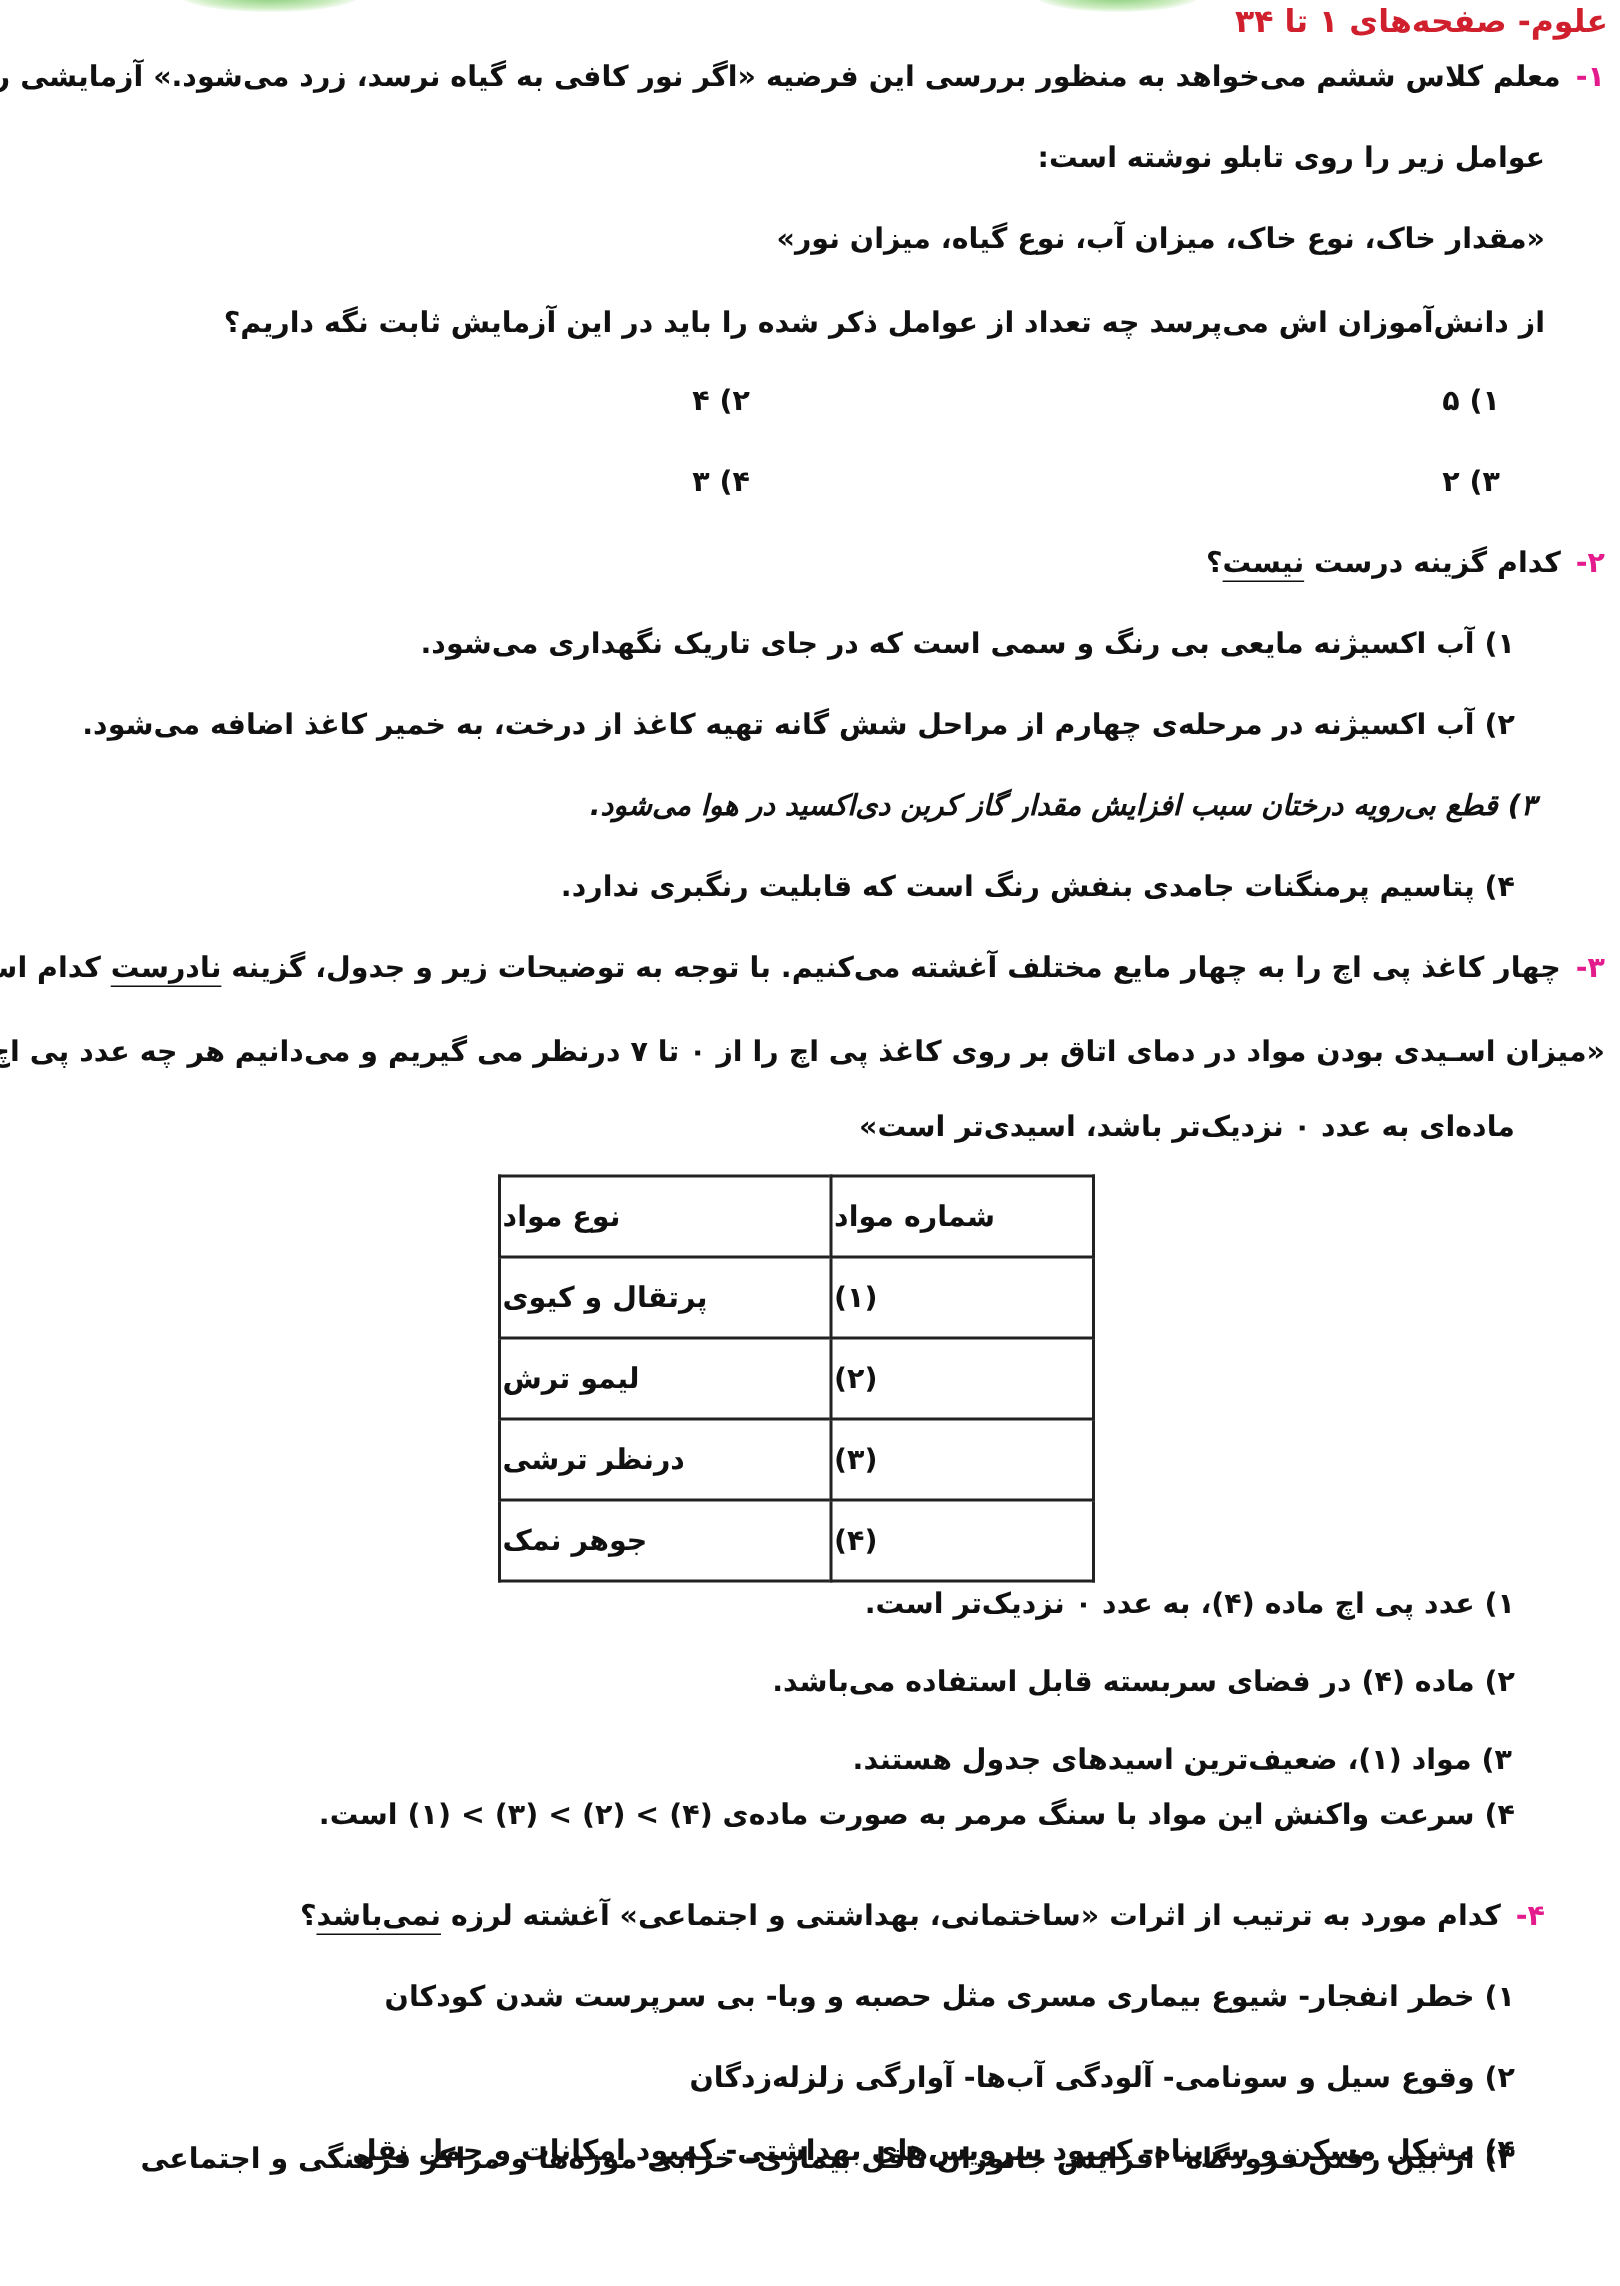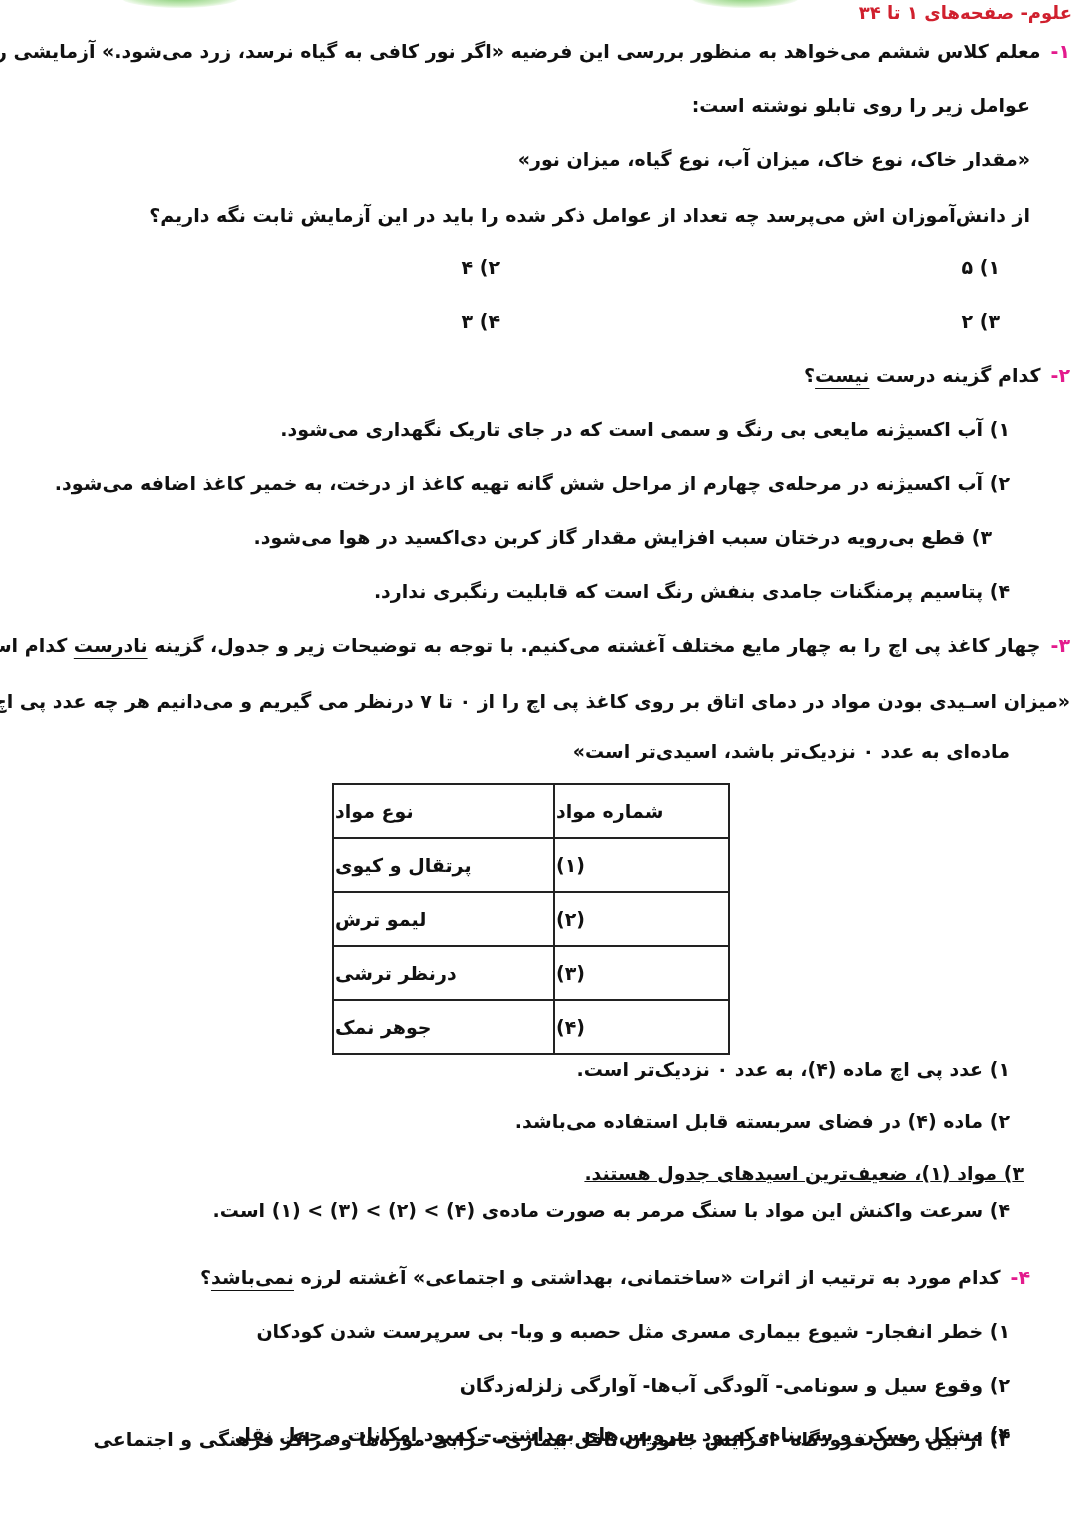--- a/index.html
+++ b/index.html
@@ -3,21 +3,21 @@
 <meta charset="utf-8">
 <style>
   html, body { margin: 0; padding: 0; background: #ffffff; }
   body {
     width: 1080px; height: 1524px; position: relative; overflow: hidden;
     font-family: "DejaVu Sans", sans-serif; color: #111;
     direction: rtl;
   }
   .deco { position: absolute; top: -14px; height: 22px; border-radius: 50%;
     background: radial-gradient(ellipse at center, #7cc76a 0%, #cfeec4 55%, rgba(255,255,255,0) 75%); }
-  .header { position: absolute; top: 2px; right: 8px; font-size: 18px; font-weight: bold; color: #d0202e; }
+  .header { position: absolute; top: 2px; right: 8px; font-size: 21px; font-weight: bold; color: #d0202e; }
   .line { position: absolute; right: 0; white-space: nowrap; font-weight: bold; font-size: 19px; }
   .qnum { color: #e31b8d; font-weight: bold; margin-left: 10px; }
   .u { text-decoration: underline; text-underline-offset: 6px; }
   .opt { position: absolute; font-weight: bold; font-size: 19px; white-space: nowrap; }
   table.t { position: absolute; left: 332px; top: 783px; width: 398px; border-collapse: collapse; direction: rtl; }
   table.t td, table.t th { border: 2px solid #222; height: 50px; text-align: left; font-size: 19px; font-weight: bold; }
   table.t th { font-weight: bold; }
 </style>
 </head>
 <body>
@@ -36,21 +36,21 @@
 <div class="opt" style="top:256px;right:80px;">۱) ۵</div>
 <div class="opt" style="top:256px;right:580px;">۲) ۴</div>
 <div class="opt" style="top:310px;right:80px;">۳) ۲</div>
 <div class="opt" style="top:310px;right:580px;">۴) ۳</div>
 
 <div class="line" style="top:364px;right:10px;">
   <span class="qnum">۲-</span><span>کدام گزینه درست </span><span class="u">نیست</span><span>؟</span>
 </div>
 <div class="opt" style="top:418px;right:70px;">۱) آب اکسیژنه مایعی بی رنگ و سمی است که در جای تاریک نگهداری می‌شود.</div>
 <div class="opt" style="top:472px;right:70px;">۲) آب اکسیژنه در مرحله‌ی چهارم از مراحل شش گانه تهیه کاغذ از درخت، به خمیر کاغذ اضافه می‌شود.</div>
-<div class="opt" style="top:526px;right:88px;">۳) قطع بی‌رویه درختان سبب افزایش مقدار گاز کربن دی‌اکسید در هوا می‌شود.</div>
+<div class="opt" style="top:526px;right:56px;font-style:italic;">۳) قطع بی‌رویه درختان سبب افزایش مقدار گاز کربن دی‌اکسید در هوا می‌شود.</div>
 <div class="opt" style="top:580px;right:70px;">۴) پتاسیم پرمنگنات جامدی بنفش رنگ است که قابلیت رنگبری ندارد.</div>
 
 <div class="line" style="top:634px;right:10px;">
   <span class="qnum">۳-</span><span>چهار کاغذ پی اچ را به چهار مایع مختلف آغشته می‌کنیم. با توجه به توضیحات زیر و جدول، گزینه </span><span class="u">نادرست</span><span> کدام است؟</span>
 </div>
 <div class="line" style="top:690px;right:10px;">«میزان اسـیدی بودن مواد در دمای اتاق بر روی کاغذ پی اچ را از ۰ تا ۷ درنظر می گیریم و می‌دانیم هر چه عدد پی اچ</div>
 <div class="line" style="top:740px;right:70px;">ماده‌ای به عدد ۰ نزدیک‌تر باشد، اسیدی‌تر است»</div>
 
 <table class="t">
   <tbody>
@@ -72,21 +72,21 @@
   </tr>
   <tr>
     <td>(۴)</td>
     <td>جوهر نمک</td>
   </tr>
 </tbody>
   </table>
 
 <div class="opt" style="top:1058px;right:70px;">۱) عدد پی اچ ماده (۴)، به عدد ۰ نزدیک‌تر است.</div>
 <div class="opt" style="top:1110px;right:70px;">۲) ماده (۴) در فضای سربسته قابل استفاده می‌باشد.</div>
-<div class="opt" style="top:1162px;right:56px;text-decoration:underline;">۳) مواد (۱)، ضعیف‌ترین اسیدهای جدول هستند.</div>
+<div class="opt" style="top:1162px;right:72px;">۳) مواد (۱)، ضعیف‌ترین اسیدهای جدول هستند.</div>
 <div class="opt" style="top:1199px;right:70px;">۴) سرعت واکنش این مواد با سنگ مرمر به صورت ماده‌ی (۴) &gt; (۲) &gt; (۳) &gt; (۱) است.</div>
 
 <div class="line" style="top:1266px;right:50px;">
   <span class="qnum">۴-</span><span>کدام مورد به ترتیب از اثرات «ساختمانی، بهداشتی و اجتماعی» آغشته لرزه </span><span class="u">نمی‌باشد</span><span>؟</span>
 </div>
 <div class="opt" style="top:1320px;right:70px;">۱) خطر انفجار- شیوع بیماری مسری مثل حصبه و وبا- بی سرپرست شدن کودکان</div>
 <div class="opt" style="top:1374px;right:70px;">۲) وقوع سیل و سونامی- آلودگی آب‌ها- آوارگی زلزله‌زدگان</div>
 <div class="opt" style="top:1428px;right:70px;">۳) از بین رفتن فرودگاه- افزایش جانوران ناقل بیماری- خرابی موزه‌ها و مراکز فرهنگی و اجتماعی</div>
 <div class="opt" style="top:1423px;right:70px;">۴) مشکل مسکن و سرپناه- کمبود سرویس‌های بهداشتی- کمبود امکانات و حمل نقل</div>
 

